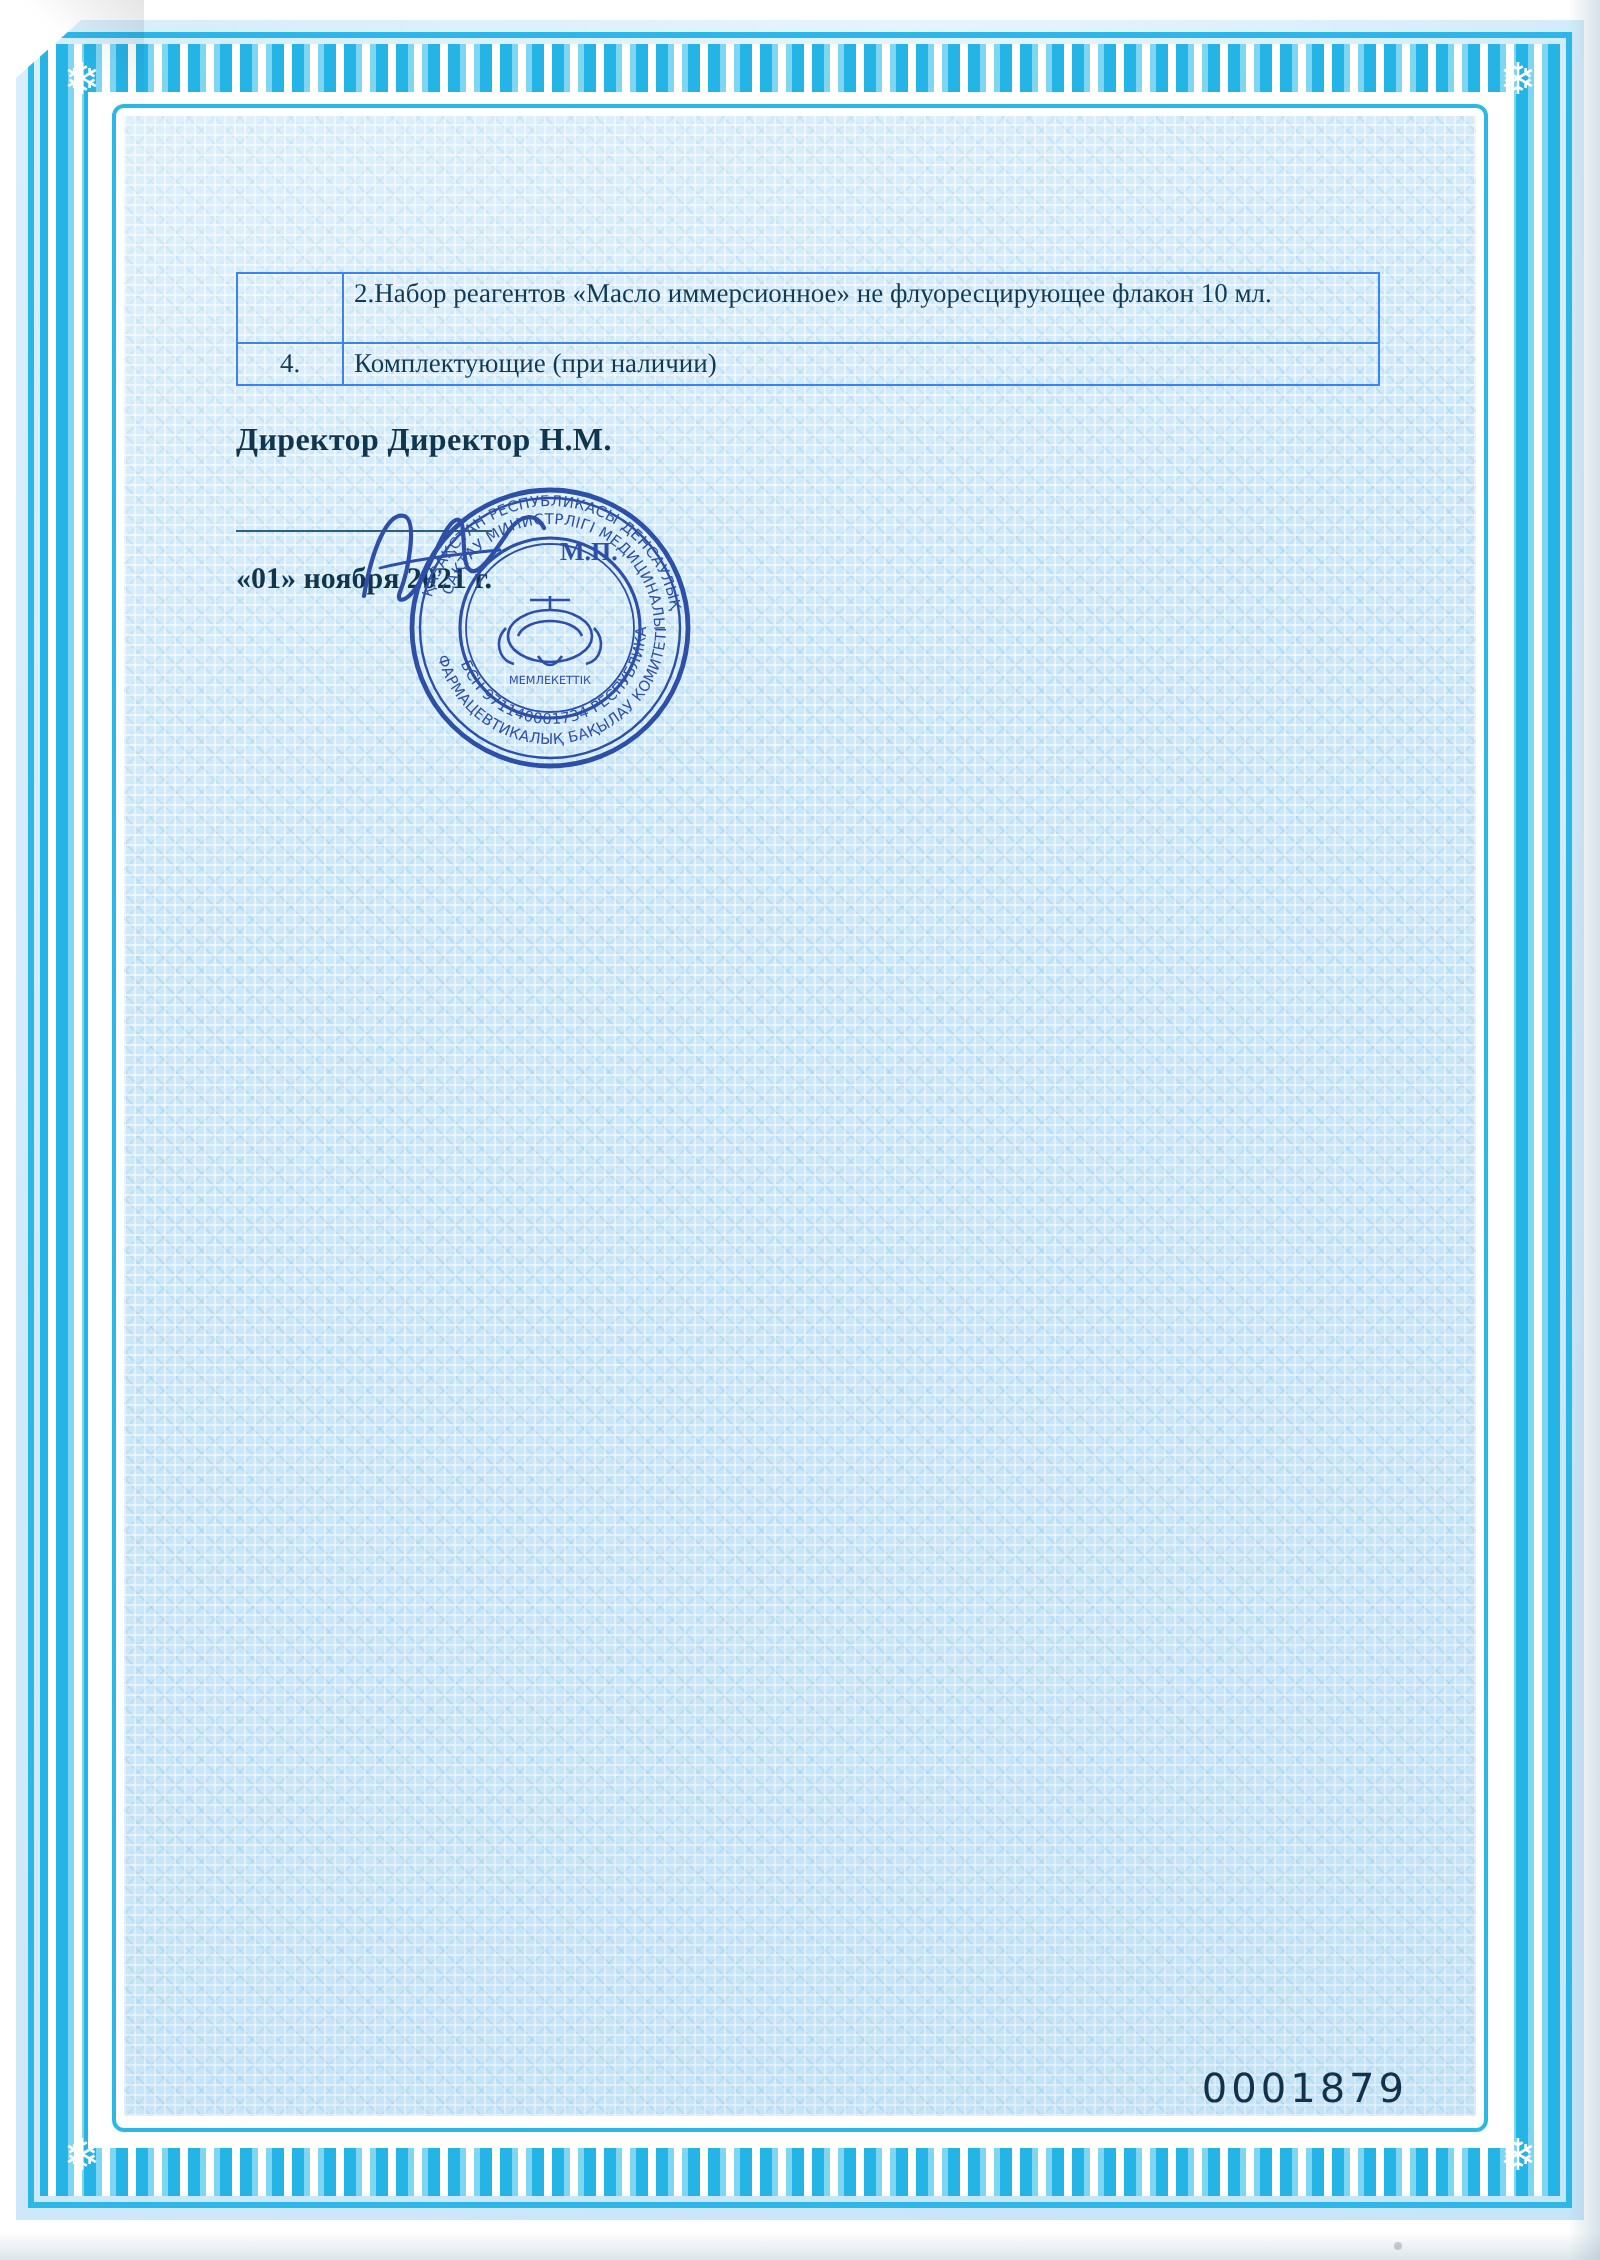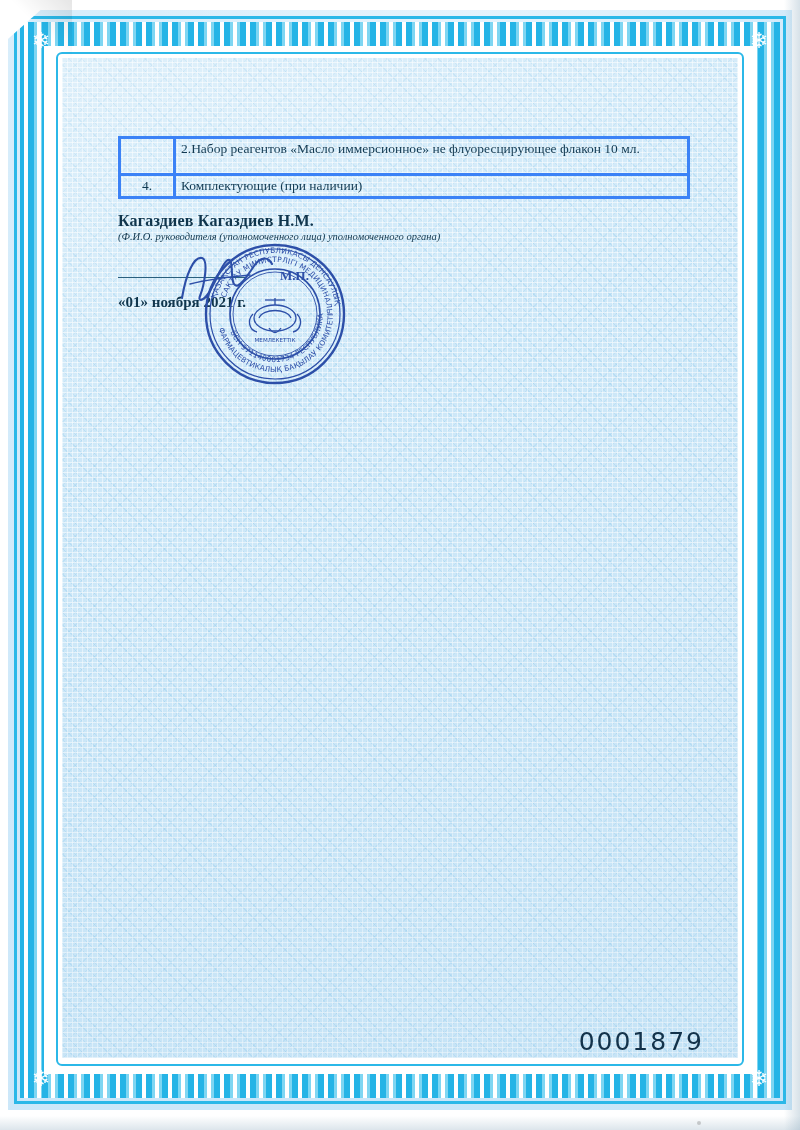--- a/index.html
+++ b/index.html
@@ -144,21 +144,21 @@
   
   .doc-table {
     position: absolute;
     left: 118px; top: 136px;
     width: 572px;
     border-collapse: collapse;
     font-size: 13.5px;
     color: #123a52;
   }
   .doc-table td {
-    border: 3px solid #3b82f6;
+    border: 1px solid #3b82f6;
     padding: 2px 5px;
     vertical-align: top;
     line-height: 1.22;
   }
   .col-num { width: 42px; text-align: center; }
   .row-tall td { height: 30px; }
 
   
   .sig-block {
     position: absolute;
@@ -215,21 +215,21 @@
     position: absolute;
     left: 176px; top: 244px;
     width: 120px; height: 64px;
   }
 
   
   .serial {
     position: absolute;
     right: 96px; bottom: 74px;
     font-family: "DejaVu Sans", sans-serif;
-    font-size: 25px;
+    font-size: 20px;
     letter-spacing: 2px;
     color: #13324a;
   }
 </style>
 </head>
 <body>
 
 <div id="page">
 
   <div class="scan-sheet"></div>
@@ -255,22 +255,21 @@
         <td>2.Набор реагентов «Масло иммерсионное» не флуоресцирующее флакон 10 мл.</td>
       </tr>
       <tr>
         <td class="col-num">4.</td>
         <td>Комплектующие (при наличии)</td>
       </tr>
     </tbody>
   </table>
 
   <div class="sig-block">
-    <div class="sig-name">Кагаздиев Кагаздиев Н.М.</div>
-    <div class="sig-caption">(Ф.И.О. руководителя (уполномоченного лица) уполномоченного органа)</div>
+    <div class="sig-name">Директор Директор Н.М.</div>
     <div class="sig-line"></div>
     <div class="sig-date">«01» ноября 2021 г.</div>
   </div>
 
   <svg class="handsign" viewBox="0 0 120 64">
     <path d="M6,54 C10,30 18,12 26,14 C33,16 28,42 24,52 C22,57 26,58 32,50 C40,39 46,18 52,16 C58,14 54,34 58,40 C62,46 70,34 78,22 C84,13 92,12 96,20" fill="none" stroke="#2d4fa8" stroke-width="2.1" stroke-linecap="round"></path>
     <path d="M14,40 C30,36 52,33 74,31" fill="none" stroke="#2d4fa8" stroke-width="1.4" stroke-linecap="round"></path>
   </svg>
 
   <div class="stamp">

